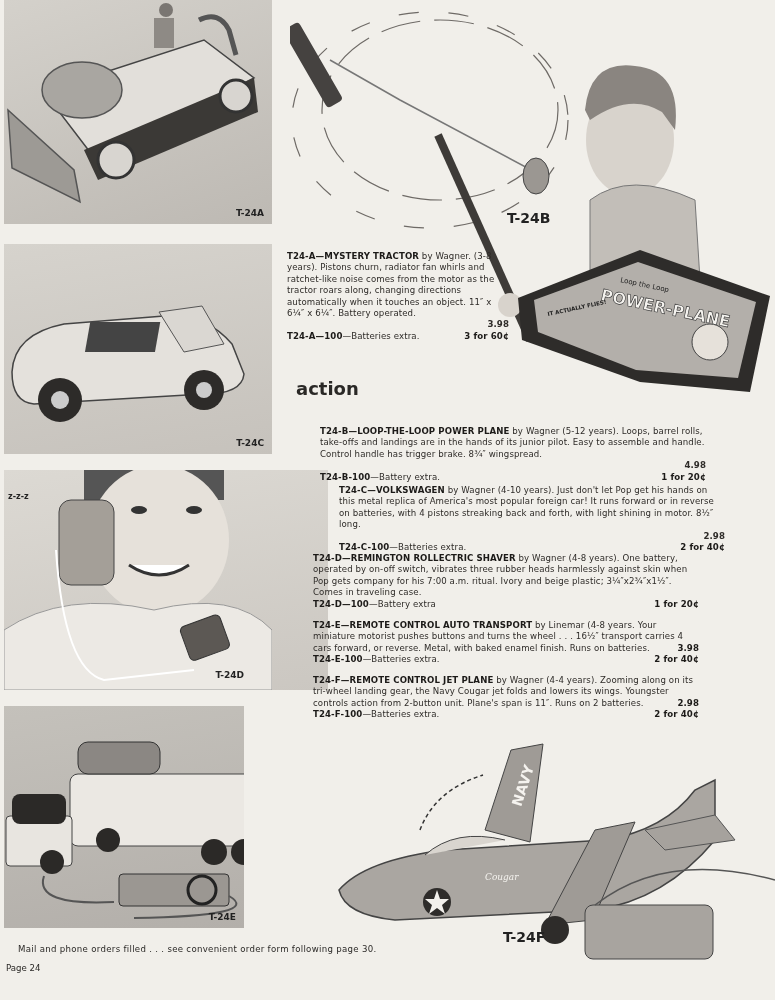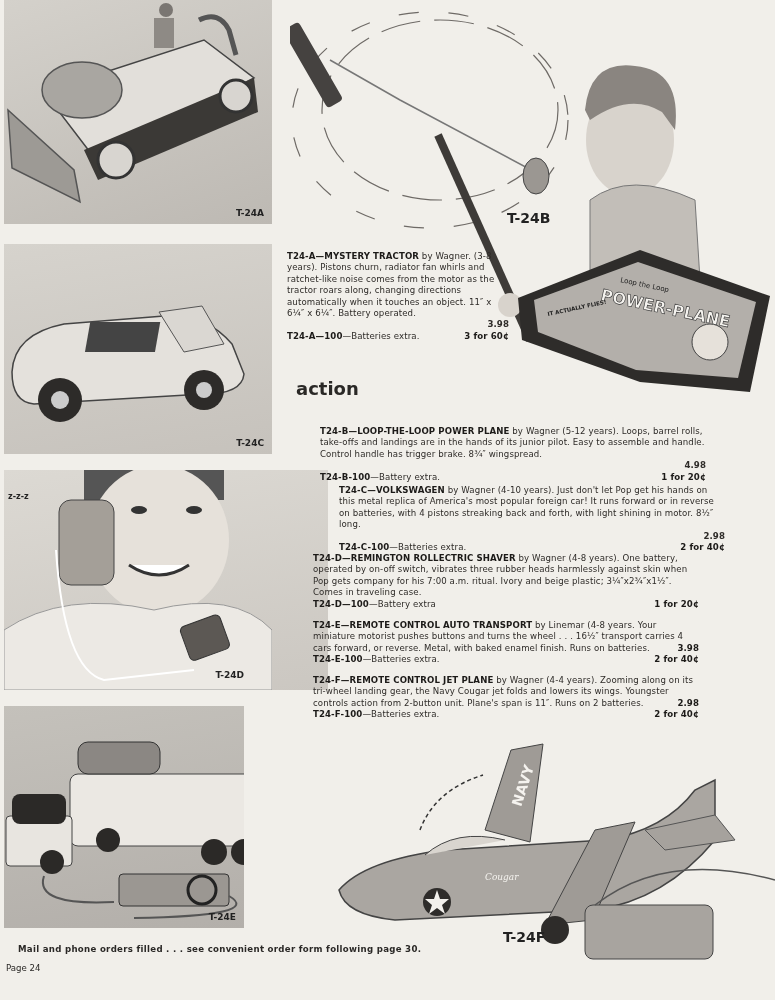--- a/index.html
+++ b/index.html
@@ -42,21 +42,21 @@
       position: absolute; left: 296px; top: 363px; height: 50px;
       display: flex; align-items: center; gap: 24px;
     }
     #heading .h-action { font-size: 18px; font-weight: bold; color: #2a2826; }
     #heading .h-imports {
       font-family: "DejaVu Serif", serif; font-style: italic;
       font-size: 30px; color: #2a2826; letter-spacing: 1px;
     }
 
     #footer-note {
-      position: absolute; left: 18px; top: 944px; font-size: 8.6px; font-weight: bold; color: #2a2826; letter-spacing: 0.3px;
+      position: absolute; left: 18px; top: 944px; font-size: 8.6px; font-weight: normal; color: #2a2826; letter-spacing: 0.3px;
     }
     #page-num {
       position: absolute; left: 6px; top: 963px; font-size: 8.6px; font-weight: normal; color: #2a2826;
     }
     .free-label { position: absolute; font-size: 14px; font-weight: bold; color: #222; }
   </style>
 </head>
 <body>
 
 <div class="photo" id="ph-a">

